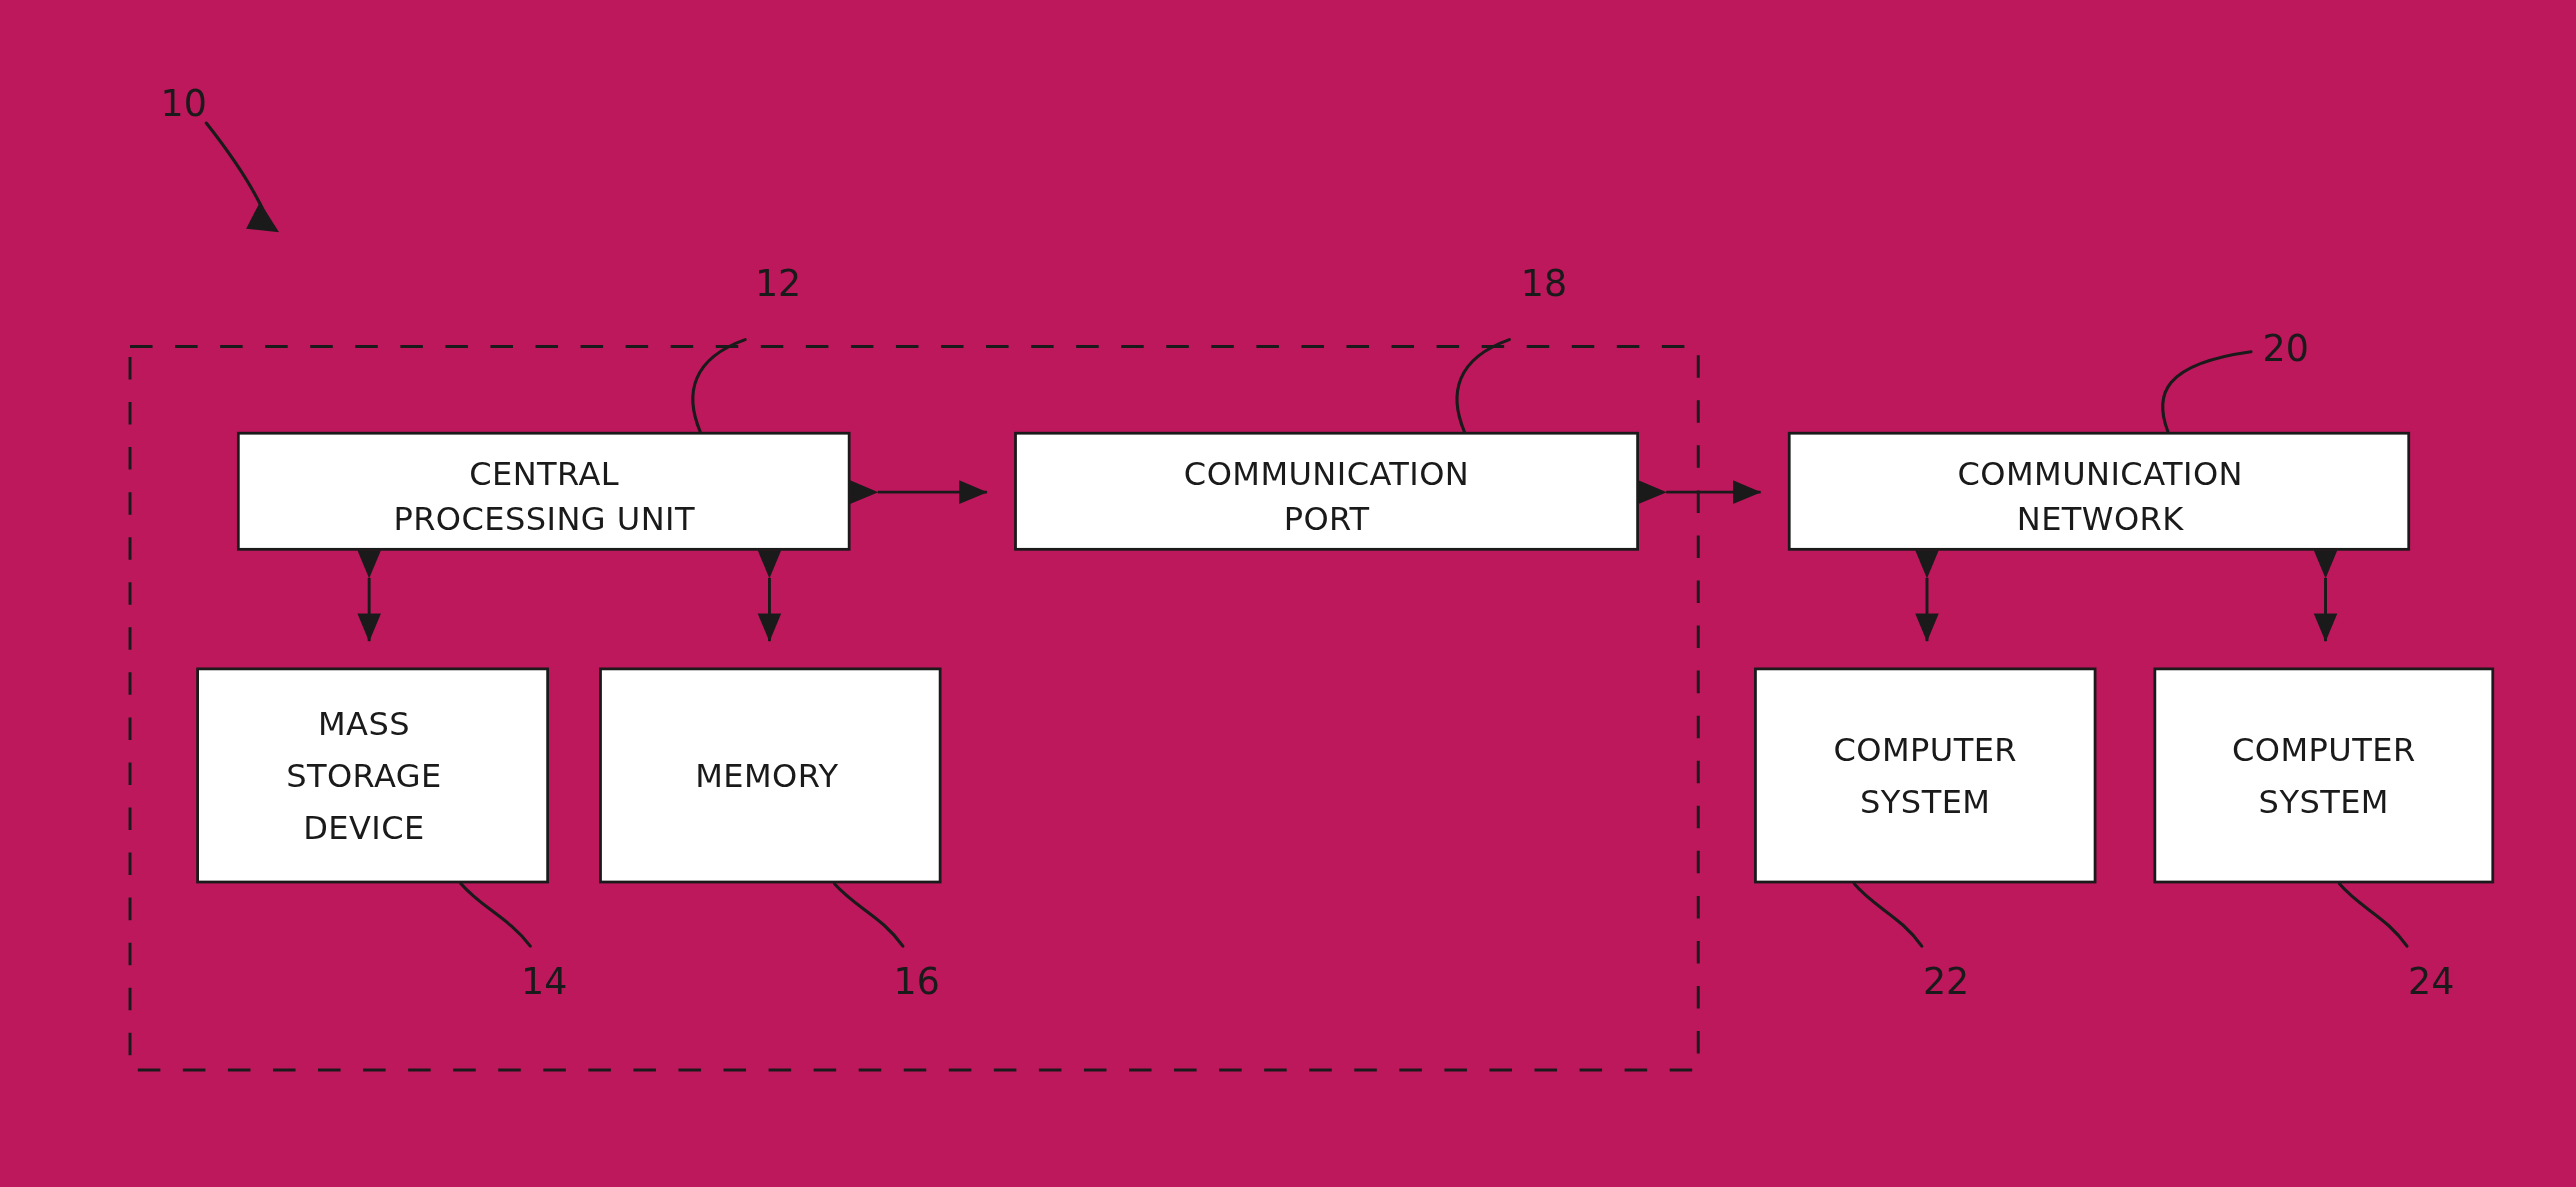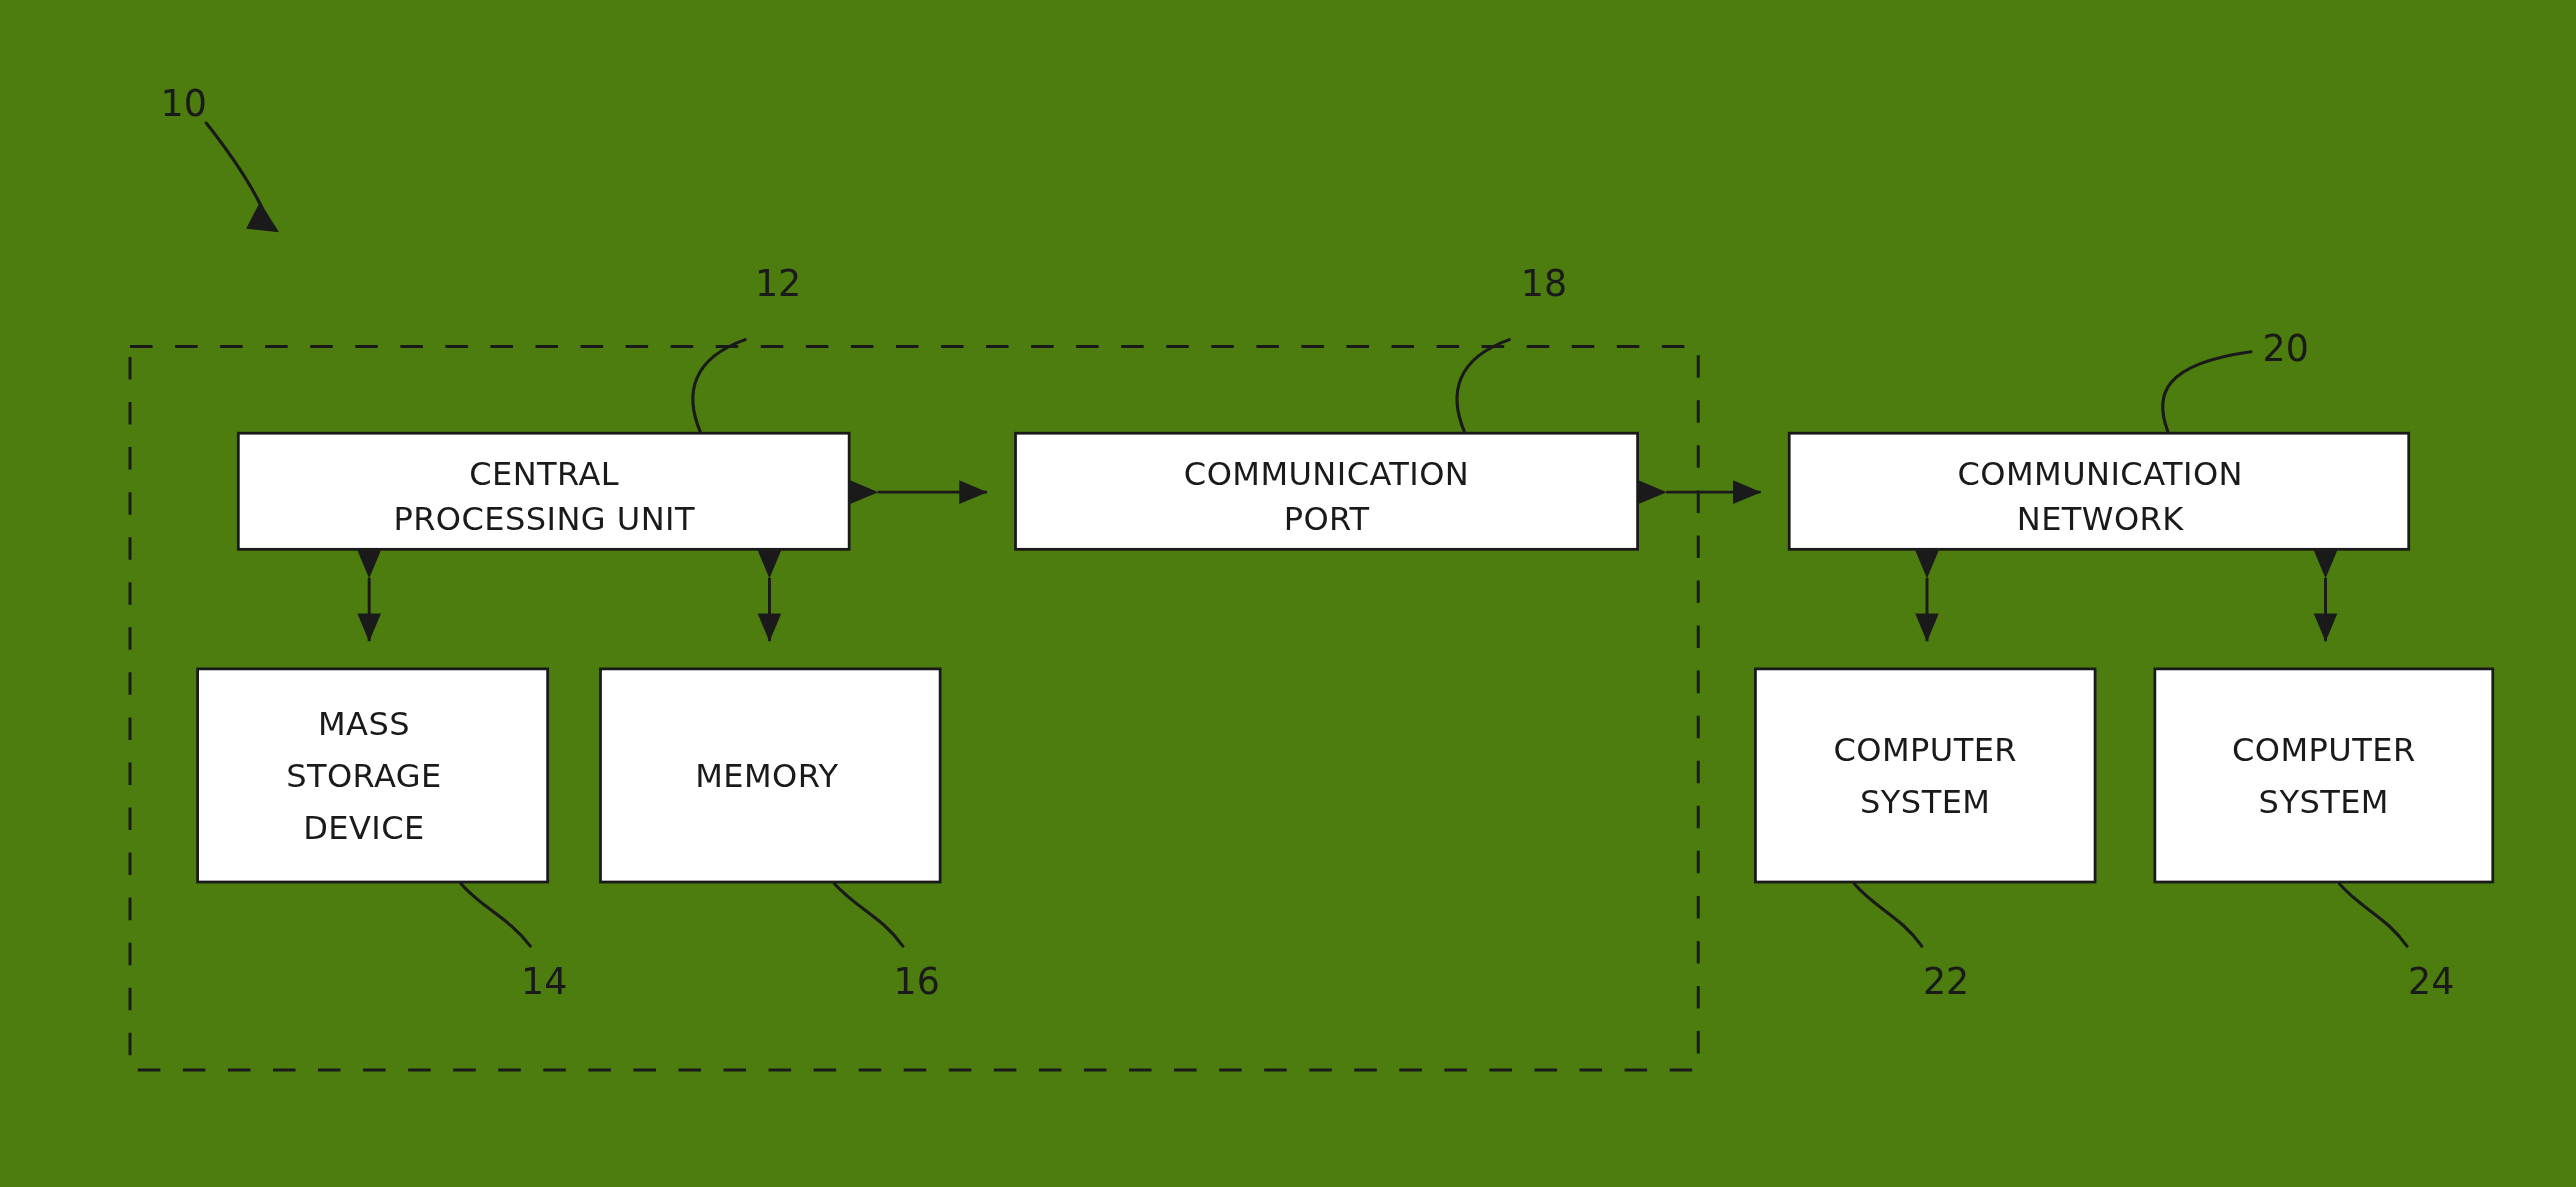--- a/index.html
+++ b/index.html
@@ -4,21 +4,21 @@
 <style>
   html, body {
     margin: 0;
     padding: 0;
     background: #ffffff;
   }
   #figure-root {
     position: relative;
     width: 2576px;
     height: 1187px;
-    background: #4d7c0f;
+    background: #be185d;
     overflow: hidden;
     font-family: "DejaVu Sans", sans-serif;
   }
   #figure-svg {
     position: absolute;
     left: 0;
     top: 0;
     width: 2576px;
     height: 1187px;
   }

